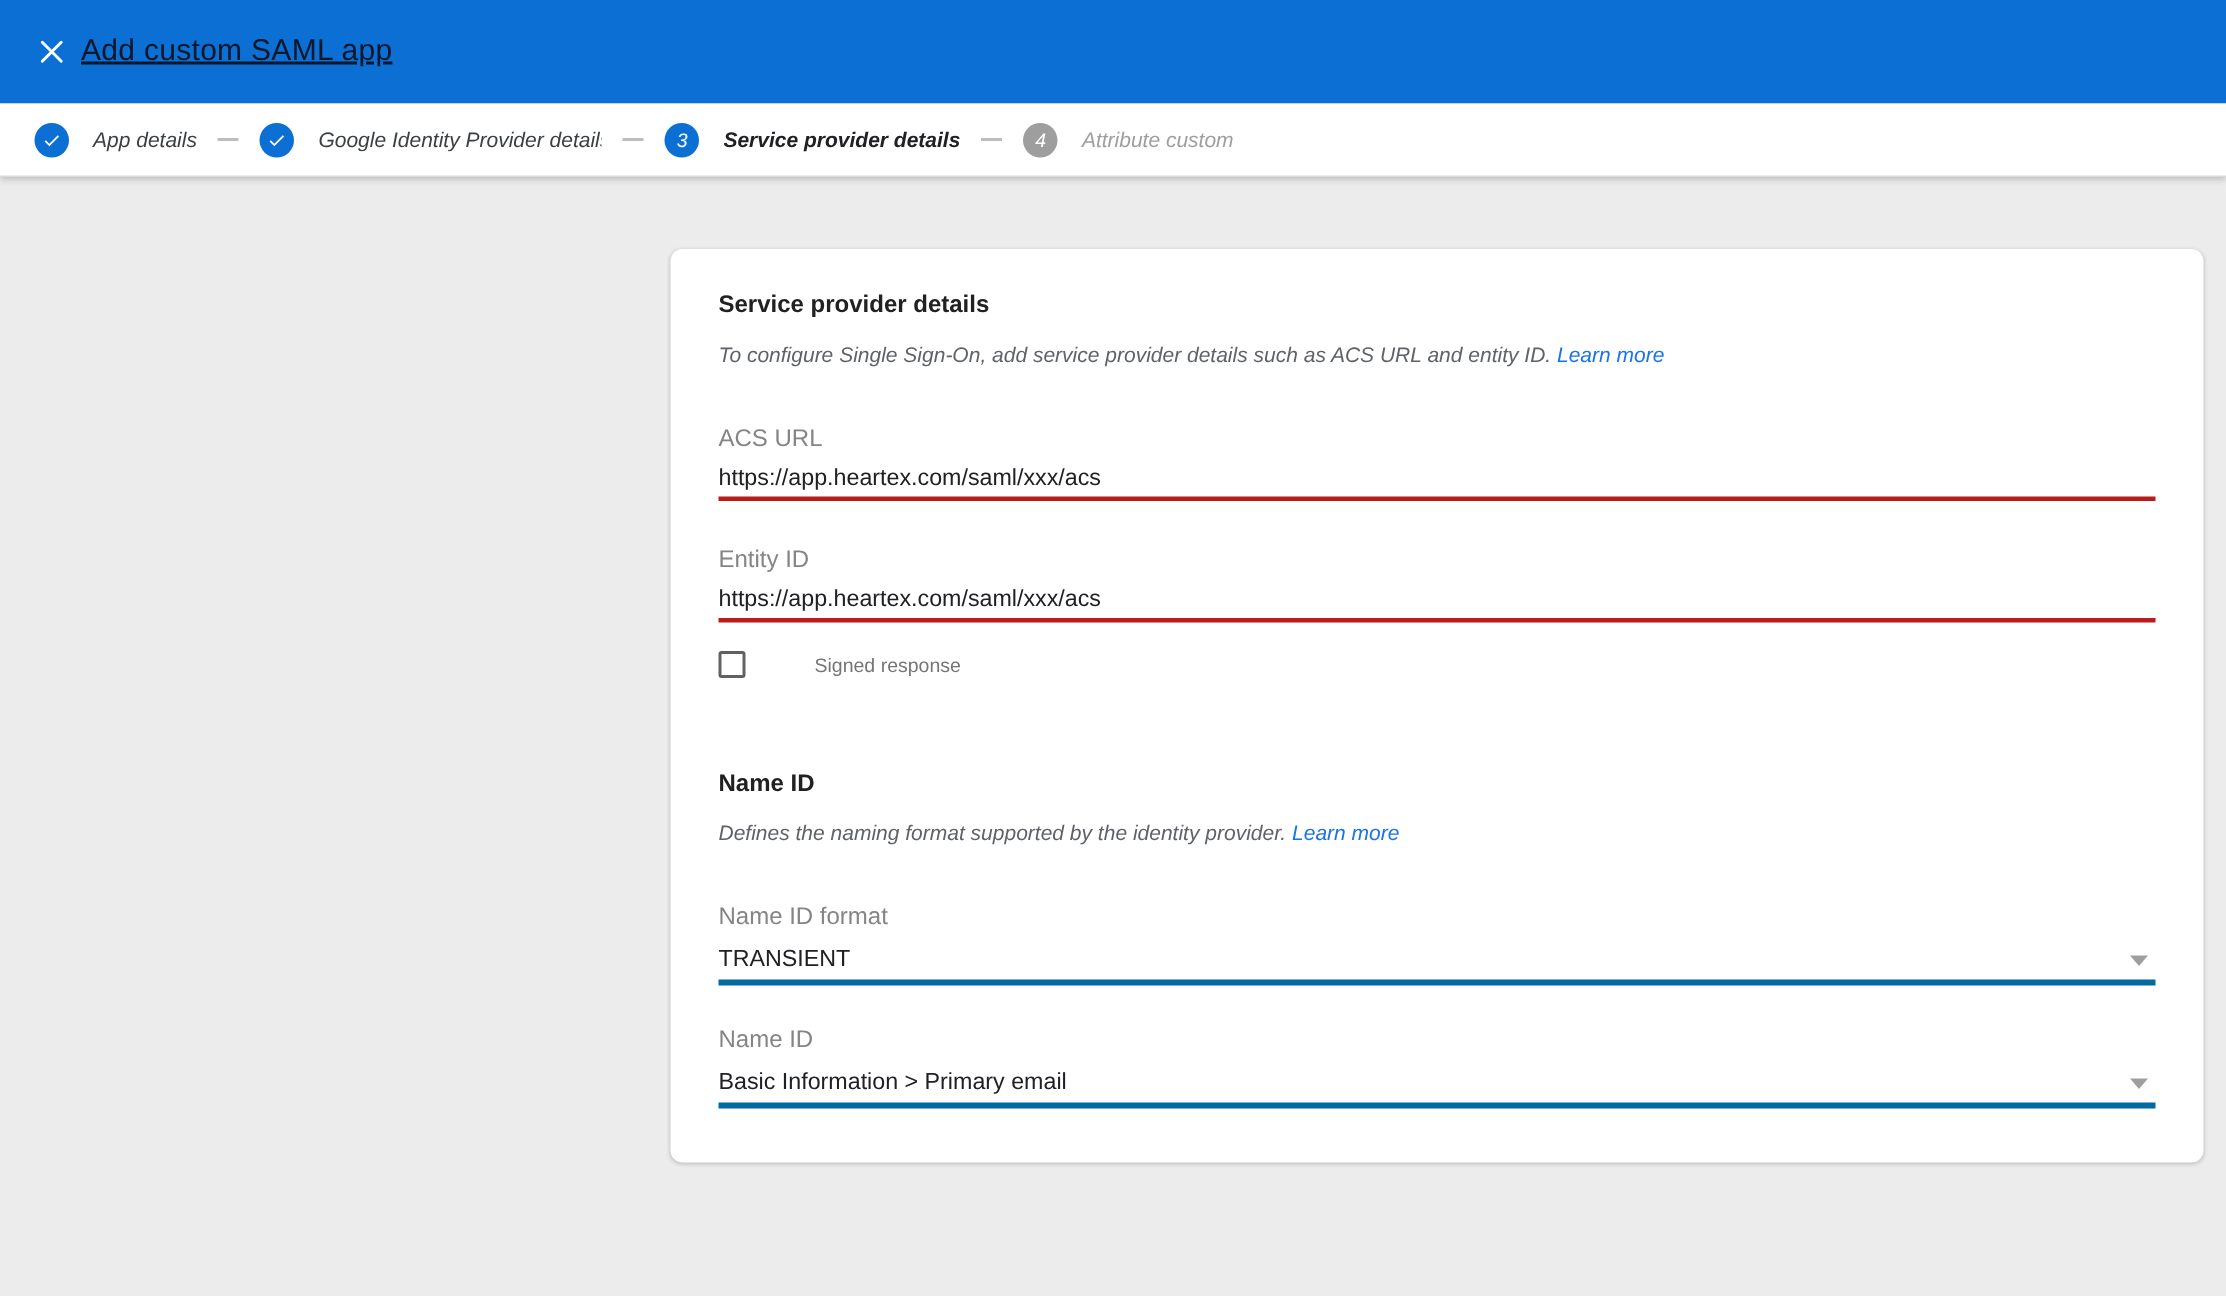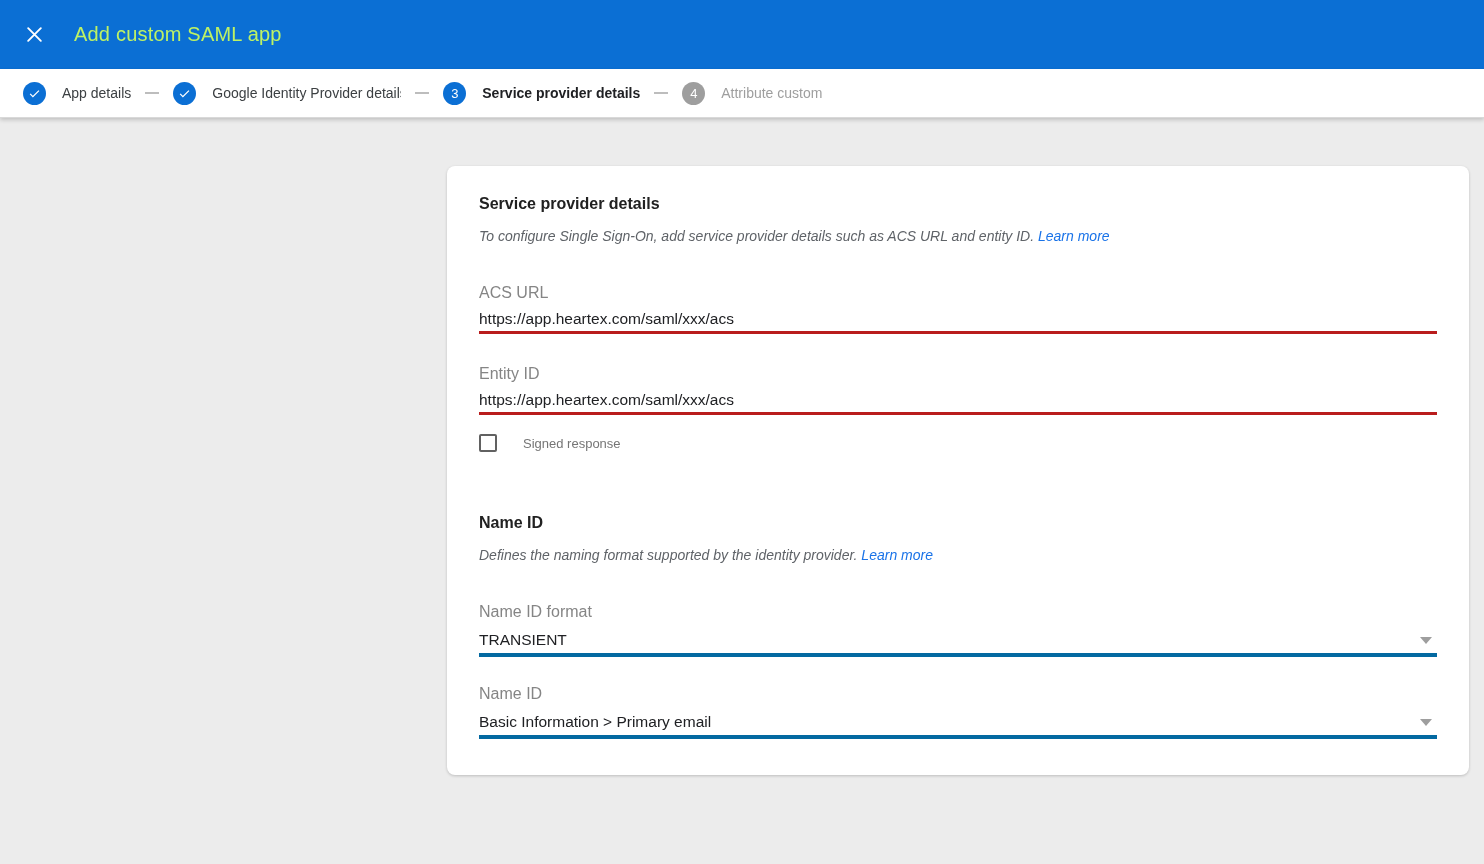--- a/index.html
+++ b/index.html
@@ -19,38 +19,40 @@
     align-items: center;
     padding-left: 14px;
   }
   .close-btn {
     width: 40px; height: 40px;
     border: none; background: transparent;
     display: flex; align-items: center; justify-content: center;
     cursor: pointer;
   }
   .appbar-title {
-    color: #bef264;
+    color: #0f172a;
     font-size: 20px;
     font-weight: 400;
-    margin-left: 20px;
+    margin-left: 0;
     letter-spacing: .2px;
+    text-decoration: underline;
   }
 
   
   .stepper {
     height: 49px;
     background: #ffffff;
     display: flex;
     align-items: center;
     padding-left: 23px;
     border-bottom: 1px solid #d9d9d9;
     box-shadow: 0 2px 4px rgba(0,0,0,0.18);
     position: relative;
     z-index: 2;
+    font-style: italic;
   }
   .step {
     display: flex;
     align-items: center;
   }
   .step-circle {
     width: 23px; height: 23px;
     border-radius: 50%;
     display: flex; align-items: center; justify-content: center;
     flex: 0 0 auto;
@@ -139,20 +141,21 @@
   .field-input::placeholder { color: #8a8a8a; opacity: 1; }
 
   .start-url-row { margin-top: 58px; }
   .start-url-row .field-input { margin-top: 0; }
 
   .checkbox-row {
     margin-top: 19px;
     display: flex;
     align-items: center;
     cursor: pointer;
+    gap: 20px;
   }
   .checkbox-box {
     width: 18px; height: 18px;
     border: 2px solid #616161;
     border-radius: 2px;
     background: #fff;
     flex: 0 0 auto;
   }
   .checkbox-label {
     margin-left: 26px;

